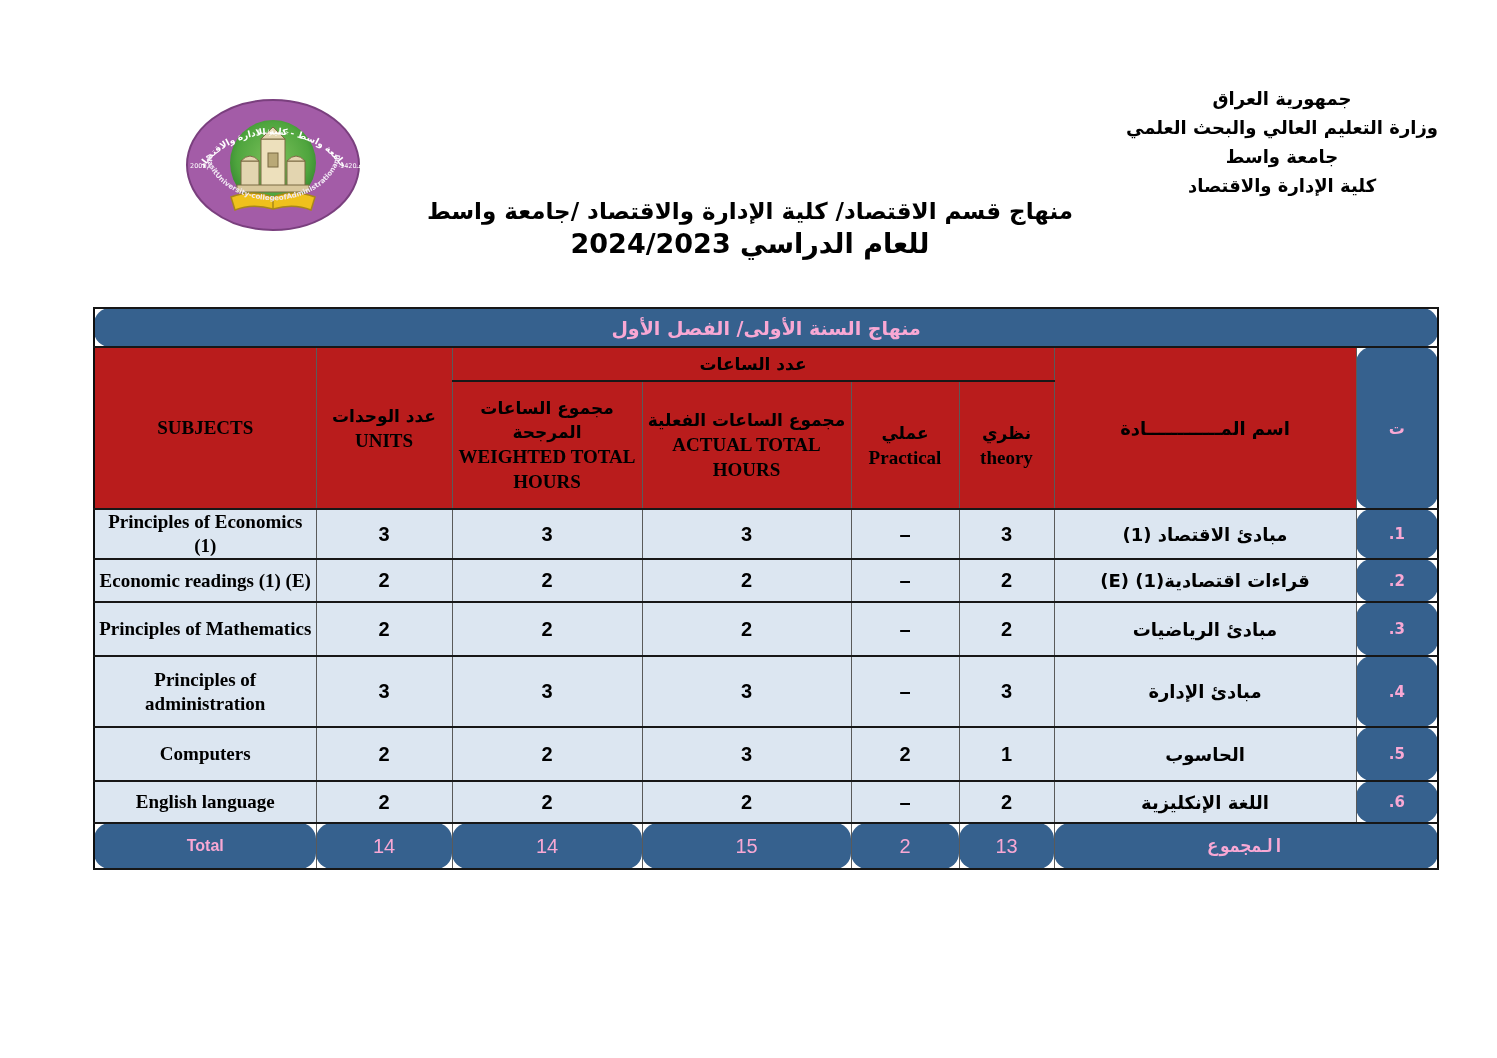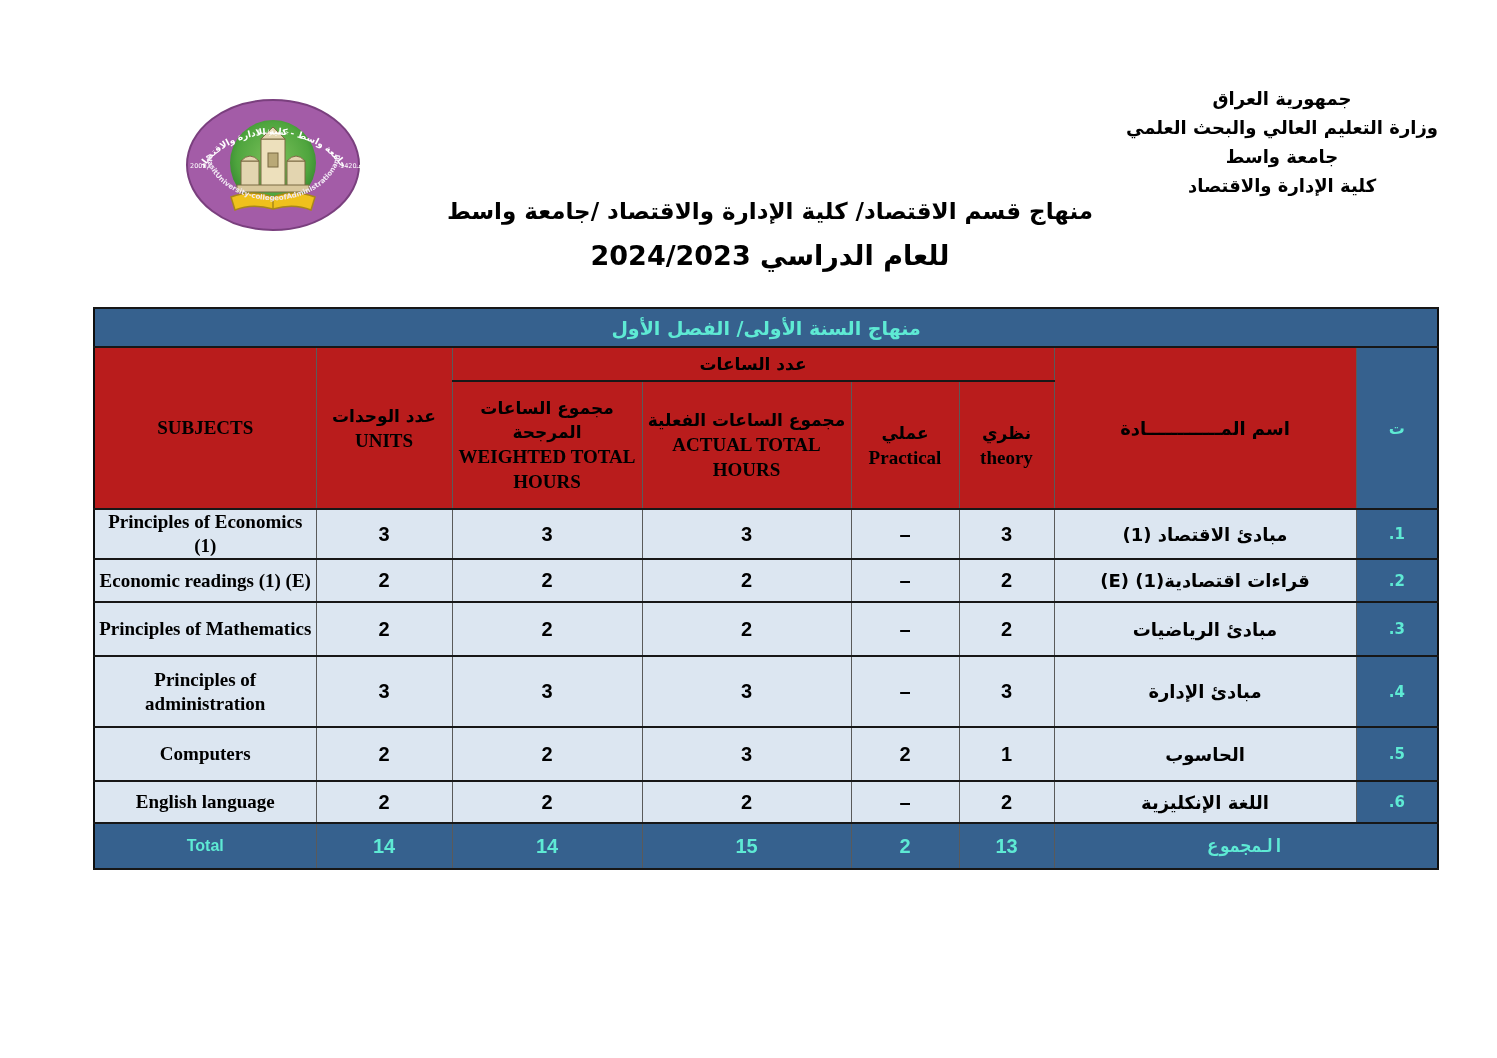--- a/index.html
+++ b/index.html
@@ -6,59 +6,59 @@
   body{
     width:1497px;height:1058px;position:relative;background:#ffffff;
     font-family:"DejaVu Sans",sans-serif;color:#000;overflow:hidden;
   }
   
   .lh-right{
     position:absolute;top:84px;left:1072px;width:420px;
     direction:rtl;text-align:center;font-weight:bold;font-size:18px;line-height:29px;
   }
   .doc-title{
-    position:absolute;top:196px;left:420px;width:700px;
+    position:absolute;top:196px;left:400px;width:700px;
     direction:rtl;text-align:center;font-weight:bold;
   }
   .doc-title .t1{font-size:23px;line-height:30px;}
-  .doc-title .t2{font-size:27px;line-height:36px;margin-top:12px;}
+  .doc-title .t2{font-size:27px;line-height:36px;margin-top:0;}
   .logo-wrap{position:absolute;left:184px;top:97px;width:178px;height:138px;}
   
   .sched{
     position:absolute;left:93px;top:307px;
     border-collapse:collapse;table-layout:fixed;width:1344px;
     border:2px solid #0e0e0e;
   }
   .sched td{
     border-left:1px solid #5a5a5a;border-right:1px solid #5a5a5a;
     border-top:2px solid #171717;border-bottom:2px solid #171717;
     padding:0 4px;text-align:center;vertical-align:middle;overflow:hidden;
   }
-  .bar{background:#36618E;color:#5eead4;}
+  .bar{background:#36618E;color:#f9a8d4;border-radius:16px;}
   .hdr{background:#b91c1c;}
   .row{background:#DCE6F1;}
   .title-cell{font-weight:bold;font-size:19px;direction:rtl;height:37px;}
   .group-cell{font-weight:bold;font-size:17px;direction:rtl;height:32px;}
   .subj-hdr{font-family:"Liberation Serif","DejaVu Serif",serif;font-weight:bold;font-size:19px;padding-top:42px;}
   .units-hdr .ar,.w-hdr .ar,.a-hdr .ar,.p-hdr .ar,.t-hdr .ar{
     display:block;direction:rtl;font-weight:bold;font-size:17px;line-height:24px;
   }
   .units-hdr .en,.w-hdr .en,.a-hdr .en,.p-hdr .en,.t-hdr .en{
     display:block;font-family:"Liberation Serif","DejaVu Serif",serif;font-weight:bold;font-size:19px;line-height:25px;
   }
   .units-hdr{padding-top:36px;}
   .name-hdr{direction:rtl;font-weight:bold;font-size:18px;}
   .t-col-hdr{font-weight:bold;font-size:16px;}
   .subj-en{font-family:"Liberation Serif","DejaVu Serif",serif;font-weight:bold;font-size:19px;line-height:24px;}
   .num{font-family:"Liberation Sans","DejaVu Sans",sans-serif;font-weight:bold;font-size:20px;}
   .name-ar{direction:rtl;font-weight:bold;font-size:18px;}
   .no-cell{direction:rtl;text-align:left;vertical-align:top;
            padding:5px 10px 0 0;font-weight:bold;font-size:15px;}
   .total-label{font-family:"Liberation Sans","DejaVu Sans",sans-serif;font-weight:bold;font-size:16px;height:44px;}
-  .total-num{font-family:"Liberation Sans","DejaVu Sans",sans-serif;font-weight:bold;font-size:20px;margin-left:32px;}
+  .total-num{font-family:"Liberation Sans","DejaVu Sans",sans-serif;font-weight:normal;font-size:20px;margin-left:32px;}
   .total-ar{direction:rtl;font-weight:bold;font-size:18px;font-family:Liberation Mono, monospace;}
 </style>
 </head>
 <body>
 
 <div class="lh-right">
   <div>جمهورية العراق</div>
   <div>وزارة التعليم العالي والبحث العلمي</div>
   <div>جامعة واسط</div>
   <div>كلية الإدارة والاقتصاد</div>

